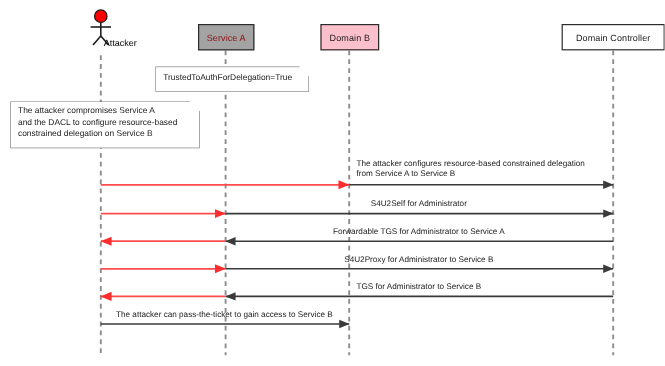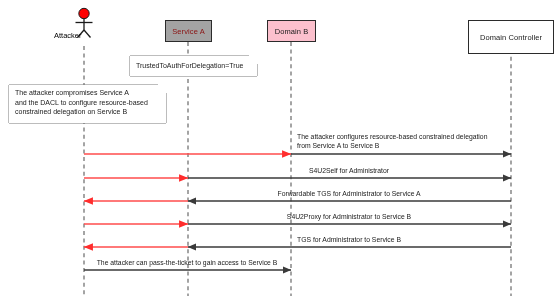--- a/index.html
+++ b/index.html
@@ -48,21 +48,21 @@
   .participant-box.domain-controller {
     background: #ffffff;
     color: #1a1a1a;
   }
   
   .actor-label {
     position: absolute;
     font-size: 7.5px;
     color: #000000;
     white-space: nowrap;
-    text-align: left;
+    text-align: right;
   }
   
   .note {
     position: absolute;
     box-sizing: border-box;
     background: #ffffff;
     font-size: 7px;
     color: #1a1a1a;
     line-height: 9.5px;
     padding: 3px 5px 3px 6px;
@@ -166,21 +166,21 @@
   <div class="actor-label" style="left:54px; top:31px; width:60px;">Attacker</div>
 
   <div class="participant-box service-a" style="left:165px; top:20px; width:47px; height:22px;">
     <span>Service A</span>
   </div>
 
   <div class="participant-box service-b" style="left:267px; top:20px; width:49px; height:22px;">
     <span>Domain B</span>
   </div>
 
-  <div class="participant-box domain-controller" style="left:468px; top:20px; width:86px; height:34px;">
+  <div class="participant-box domain-controller" style="left:468px; top:20px; width:86px; height:22px;">
     <span>Domain Controller</span>
   </div>
 
   <div class="note" style="left:130px; top:56px; width:127px; height:20px; display:flex; align-items:center;">
     <span class="note-line">TrustedToAuthForDelegation=True</span>
   </div>
 
   <div class="note" style="left:9px; top:85px; width:157px; height:38px;">
     <span class="note-line">The attacker compromises Service A</span>
     <span class="note-line">and the DACL to configure resource-based</span>

